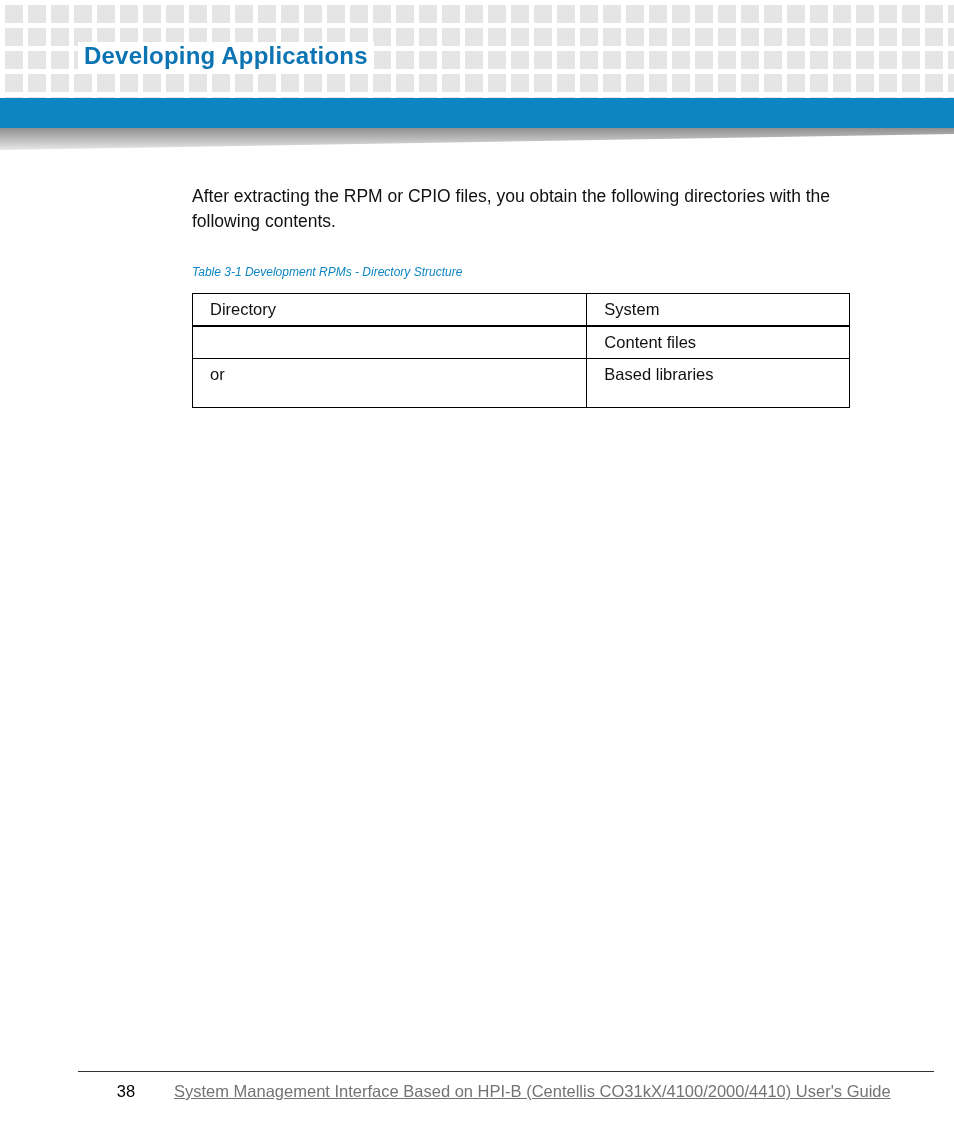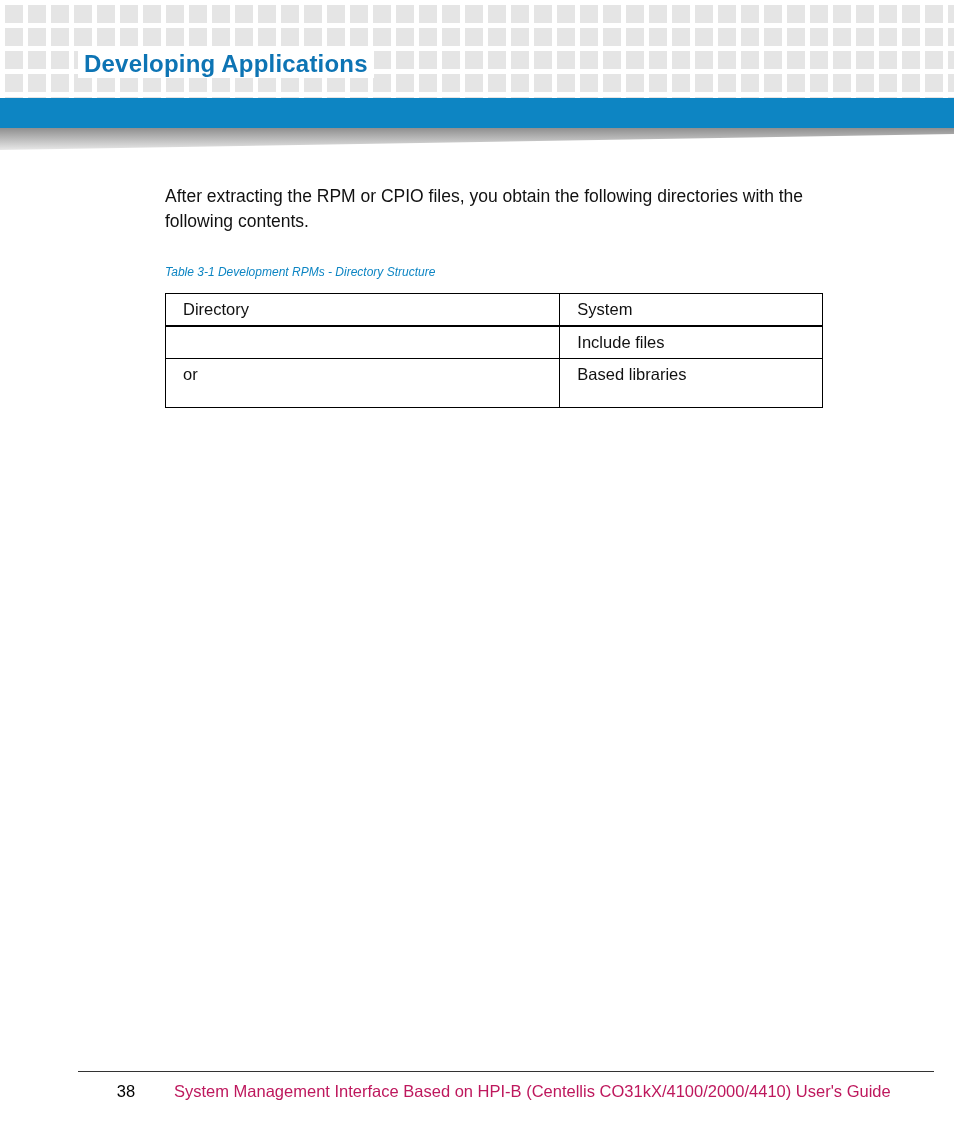--- a/index.html
+++ b/index.html
@@ -24,21 +24,21 @@
     background-image:
       linear-gradient(#fff 5px, transparent 5px),
       linear-gradient(90deg, #fff 5px, transparent 5px),
       linear-gradient(#e5e5e5 0, #e5e5e5 0);
     background-size: 23px 23px, 23px 23px, auto;
     background-color: #e5e5e5;
   }
 
   .page-title {
     position: absolute;
-    top: 50px;
+    top: 42px;
     left: 78px;
     font-size: 24px;
     font-weight: 600;
     color: #0d74b4;
     letter-spacing: 0.2px;
     z-index: 5;
     background: #fff;
     padding: 0 6px;
   }
 
@@ -63,21 +63,21 @@
   .wedge svg {
     display: block;
     width: 954px;
     height: 28px;
   }
 
   
   .content {
     position: absolute;
     top: 184px;
-    left: 165px;
+    left: 192px;
     width: 706px;
   }
 
   .body-para {
     font-size: 17.5px;
     line-height: 1.45;
     color: #111;
     margin: 0 0 30px 0;
   }
 
@@ -126,21 +126,22 @@
   }
   .page-num {
     width: 96px;
     color: #000000;
     font-weight: 400;
     text-align: center;
   }
   .footer-text {
     flex: 1;
     text-align: left;
-    color: #be185d;
+    color: #737373;
+    text-decoration: underline;
   }
 </style>
 </head>
 <body>
 
 <div class="dot-grid"></div>
 
 <div class="page-title">Developing Applications</div>
 
 <div class="blue-bar"></div>
@@ -169,21 +170,21 @@
       </colgroup>
     <thead>
       <tr>
         <th>Directory</th>
         <th>System</th>
       </tr>
     </thead>
     <tbody>
       <tr>
         <td></td>
-        <td>Include files</td>
+        <td>Content files</td>
       </tr>
       <tr class="tall">
         <td class="dir-cell-center">or</td>
         <td>Based libraries</td>
       </tr>
     </tbody>
   </table>
 </div>
 
 <div class="footer">

